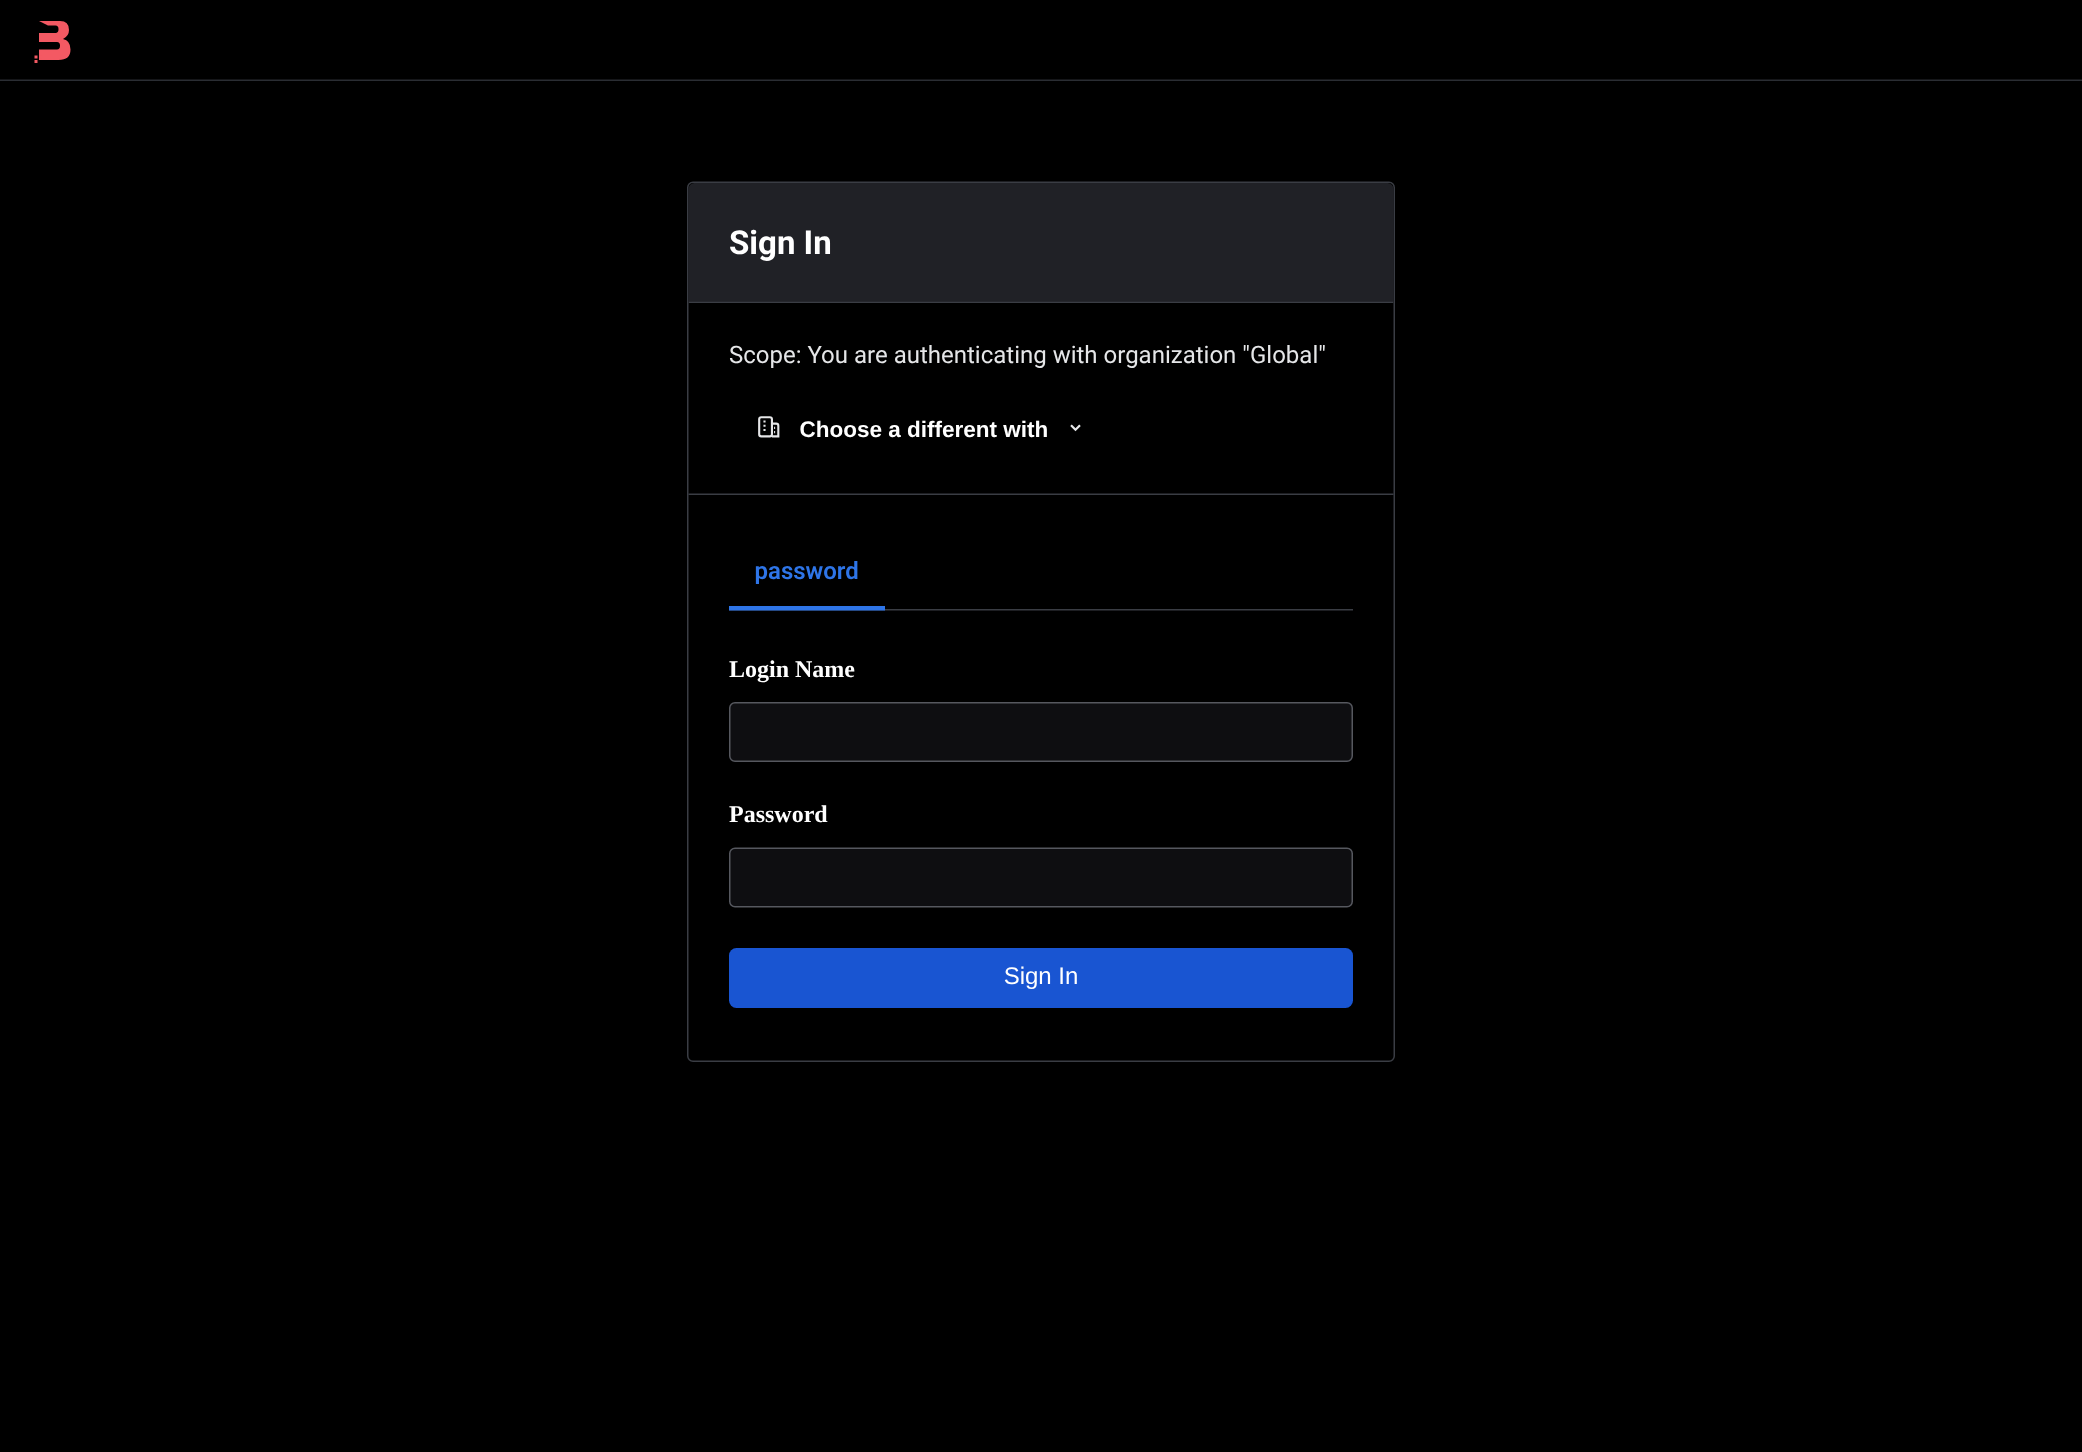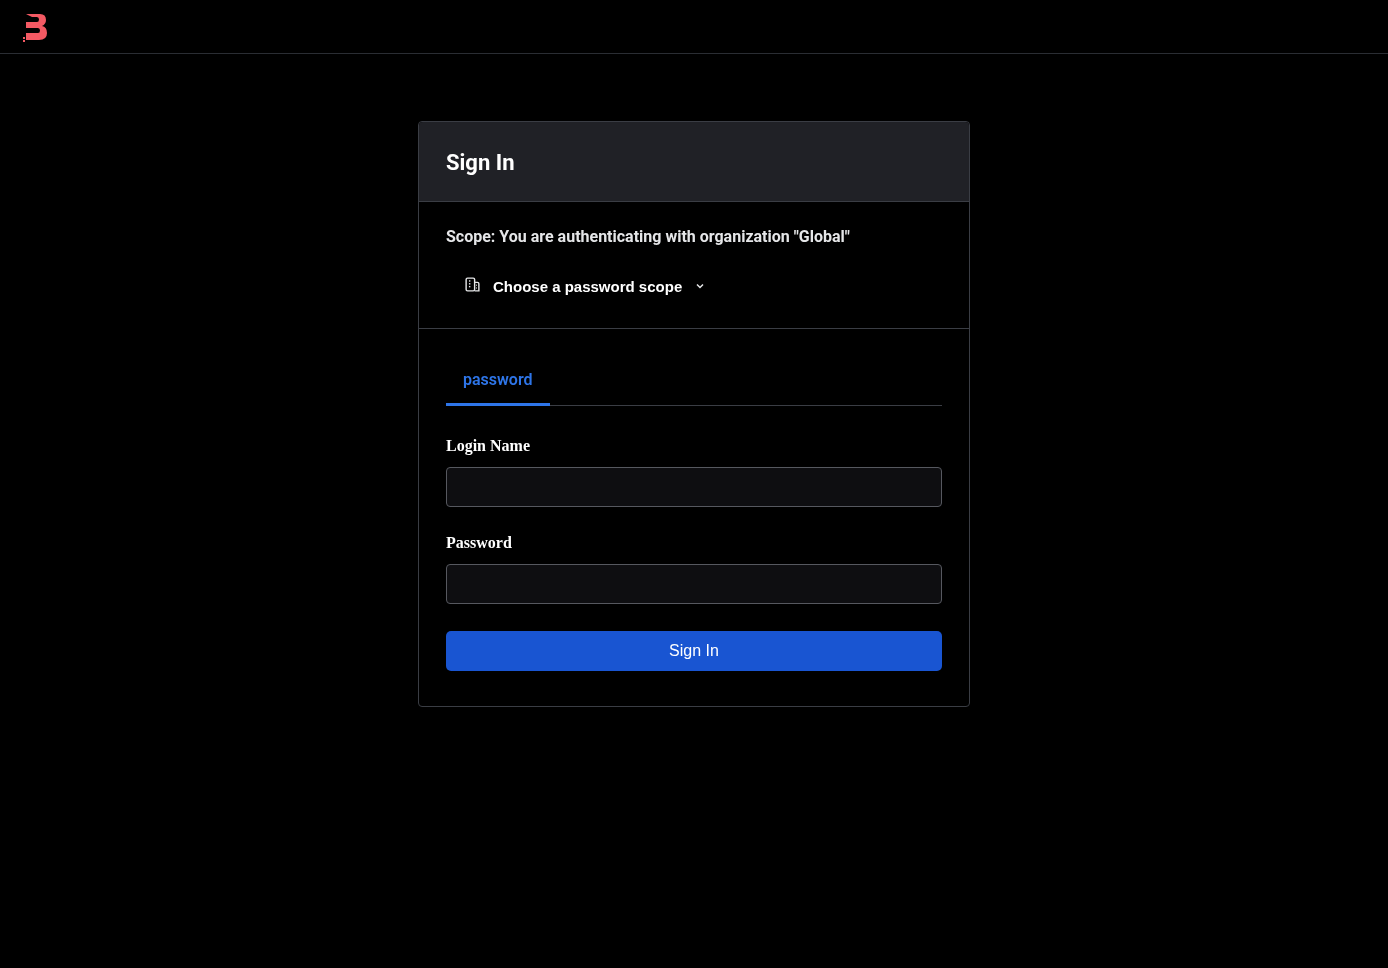--- a/index.html
+++ b/index.html
@@ -30,21 +30,21 @@
       height: 30px;
     }
 
     .main-area {
       display: flex;
       justify-content: center;
       padding-top: 67px;
     }
 
     .card {
-      width: 552px;
+      width: 472px;
       border: 1px solid #3a3d44;
       border-radius: 4px;
       background: #000000;
     }
 
     .card-header {
       background: #202126;
       padding: 28px 27px 26px 27px;
       border-bottom: 1px solid #3a3d44;
       border-top-left-radius: 4px;
@@ -58,21 +58,21 @@
     }
 
     .scope-section {
       padding: 25px 27px 28px 27px;
       border-bottom: 1px solid #3a3d44;
     }
 
     .scope-text {
       font-size: 16px;
       color: #e5e6e8;
-      font-weight: 700;
+      font-weight: 400;
     }
 
     .scope-button {
       display: inline-flex;
       align-items: center;
       gap: 12px;
       background: transparent;
       border: none;
       color: #ffffff;
       font-size: 15px;
@@ -183,21 +183,21 @@
           <svg class="building-icon" viewBox="0 0 24 24" fill="none" stroke="#e5e6e8" stroke-width="2">
             <rect x="3" y="3" width="12" height="18" rx="2"></rect>
             <path d="M15 9 L19 9 Q21 9 21 11 L21 21 L15 21"></path>
             <line x1="7" y1="7" x2="9" y2="7"></line>
             <line x1="7" y1="11" x2="9" y2="11"></line>
             <line x1="7" y1="15" x2="9" y2="15"></line>
             <line x1="17" y1="13" x2="18" y2="13"></line>
             <line x1="17" y1="17" x2="18" y2="17"></line>
           </svg>
         </span>
-        <span>Choose a password scope</span>
+        <span>Choose a different with</span>
         <span>
           <svg class="chevron-down-icon" viewBox="0 0 24 24" fill="none" stroke="#e5e6e8" stroke-width="3">
             <polyline points="6 9 12 15 18 9"></polyline>
           </svg>
         </span>
       </button>
     </div>
 
     <div class="form-section">
       <div class="tabs">

